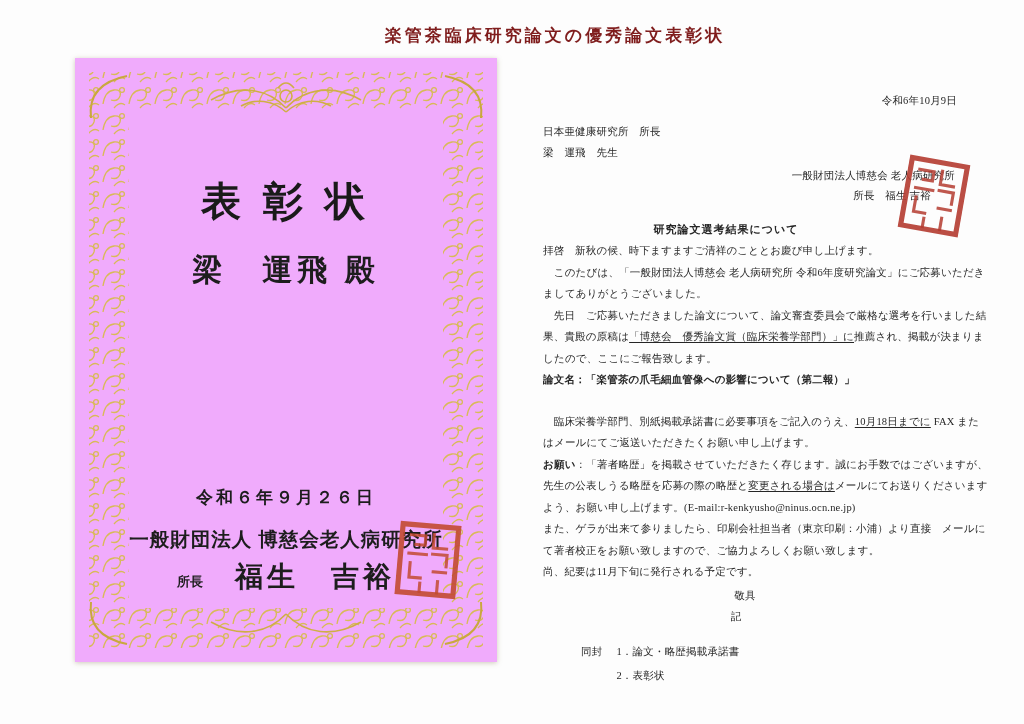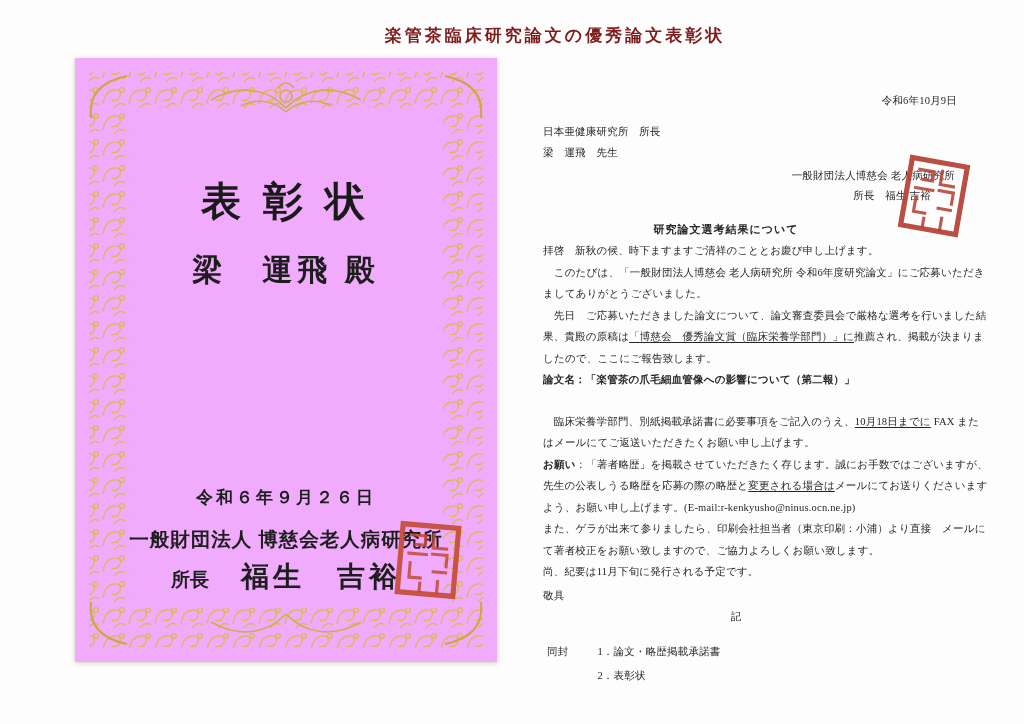--- a/index.html
+++ b/index.html
@@ -34,21 +34,21 @@
     position:absolute;top:428px;left:0;width:100%;text-align:center;
     font-size:17px;letter-spacing:3px;font-weight:600;
   }
   .cert-org{
     position:absolute;top:468px;left:0;width:100%;text-align:center;
     font-size:19.5px;letter-spacing:1px;font-weight:600;
   }
   .cert-signer{
     position:absolute;top:500px;left:0;width:100%;text-align:center;
   }
-  .cert-signer .signer-title{font-size:19px;font-weight:600;margin-right:32px;}
+  .cert-signer .signer-title{font-size:13px;font-weight:600;margin-right:32px;}
   .cert-signer .signer-name{font-size:28px;font-weight:bold;letter-spacing:4px;}
   .seal{position:absolute;pointer-events:none;}
   .seal svg{width:100%;height:100%;display:block;}
   .cert-seal{left:322px;top:462px;width:62px;height:80px;transform:rotate(5deg);color:#c24a31;}
   
   .letter{
     position:absolute;left:543px;top:90px;width:446px;
     font-size:10.5px;line-height:21.5px;color:#262626;letter-spacing:.2px;
   }
   .letter p{margin:0;}
@@ -60,23 +60,23 @@
   .letter-seal{right:24px;top:-8px;width:62px;height:76px;transform:rotate(10deg);color:#b43b30;}
   .letter-subject{
     margin-top:13px;text-align:center;transform:translateX(-40px);
     font-weight:600;font-size:11px;letter-spacing:1px;
   }
   .para-first{margin-top:17px;}
   .paper-title{font-weight:bold;margin-bottom:20px !important;}
   .request{margin-top:15px;}
   .u{text-decoration:underline;text-underline-offset:2px;}
   .bold{font-weight:bold;}
-  .letter-closing{text-align:left;padding-right:42px;margin-top:2px;}
+  .letter-closing{text-align:center;padding-right:42px;margin-top:2px;}
   .letter-ki{text-align:center;transform:translateX(-30px);}
-  .enclosure{display:flex;gap:29px;margin-top:12px;padding-left:4px;line-height:24px;}
+  .enclosure{display:flex;gap:14px;margin-top:12px;padding-left:4px;line-height:24px;margin-left:34px;}
 </style>
 </head>
 <body>
 
 <div class="page">
 
   <h1 class="doc-title">楽管茶臨床研究論文の優秀論文表彰状</h1>
 
   <section class="certificate">
     <svg class="cert-frame" width="422" height="604" viewBox="0 0 422 604" aria-hidden="true">

